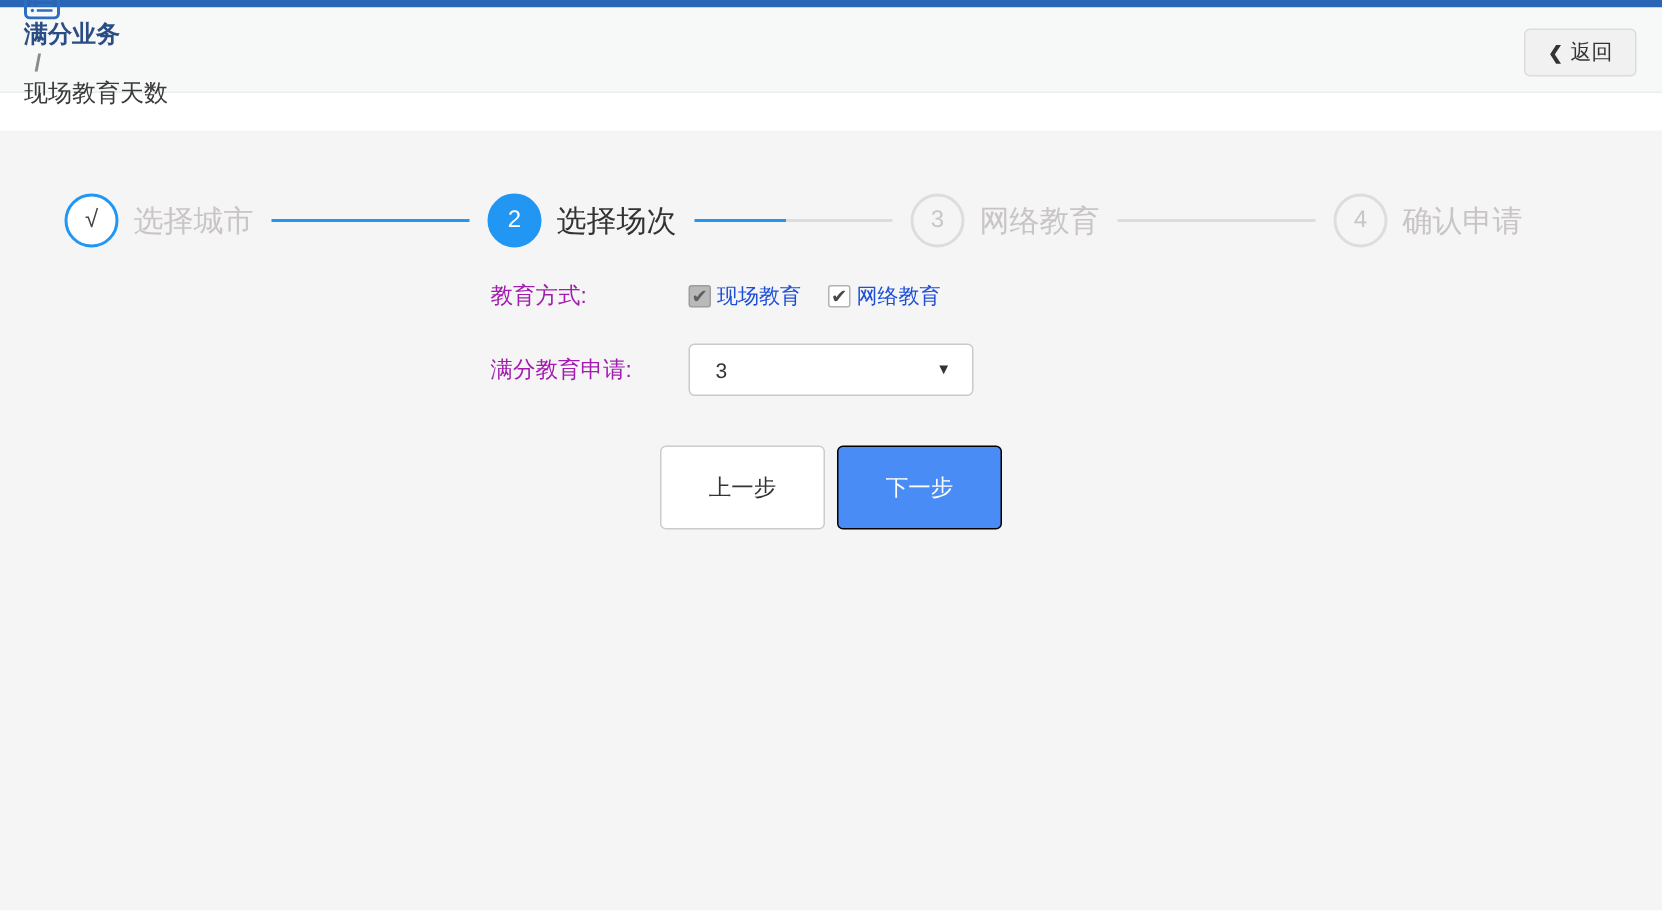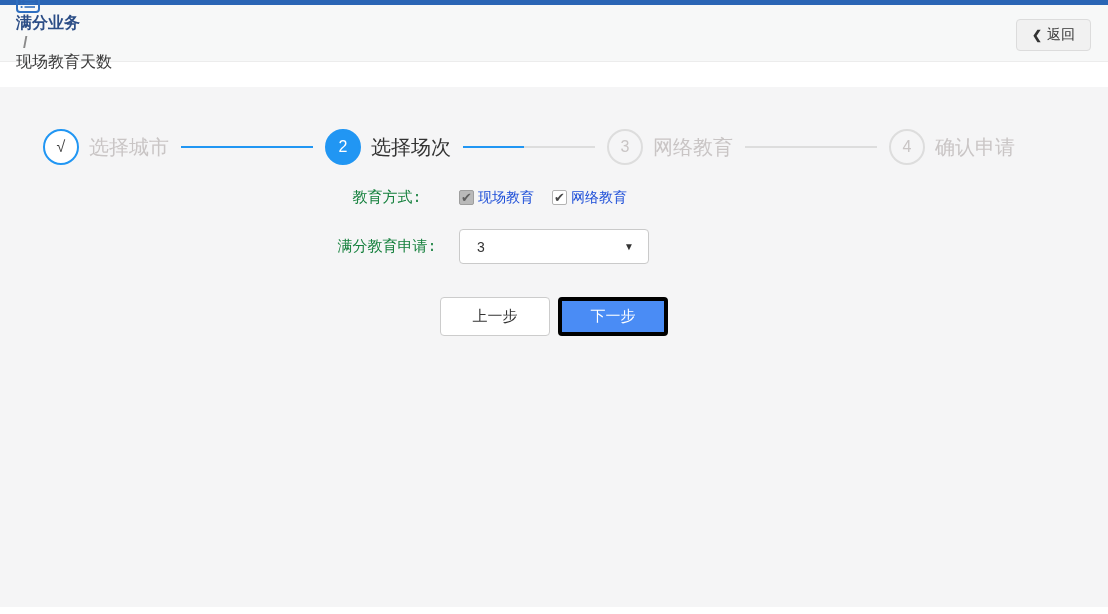--- a/index.html
+++ b/index.html
@@ -44,44 +44,44 @@
 
   
   .form-title-block { margin: 68px 0 0 338px; width: 532px;
     border-bottom: 1px dashed #cfcfcf; padding-bottom: 15px; }
   .form-title { font-size: 17px; font-weight: bold; color: #333; }
 
   .form-rows { margin-left: 327px; }
   .form-row { display: flex; align-items: center; }
   .row-mode { margin-top: 23px; }
   .row-days { margin-top: 22px; }
-  .field-label { width: 120px; text-align: center; font-size: 15px; color: #15803d;
-    flex: 0 0 auto; white-space: nowrap; font-family: Liberation Mono, monospace; }
+  .field-label { width: 120px; text-align: left; font-size: 15px; color: #a21caf;
+    flex: 0 0 auto; white-space: nowrap; }
   .controls { margin-left: 12px; display: flex; align-items: center; }
 
   .cb-group { display: flex; align-items: center; cursor: pointer; }
   .cb-group + .cb-group { margin-left: 18px; }
   .checkbox { width: 15px; height: 15px; border-radius: 2px; display: inline-flex;
     align-items: center; justify-content: center; font-size: 13px; line-height: 1; }
   .checkbox.disabled-checked { background: #b9b9b9; border: 1px solid #9e9e9e; color: #5f5f5f; }
   .checkbox.checked { background: #fff; border: 1px solid #b3b3b3; color: #474747; }
   .cb-label { margin-left: 4px; font-size: 14px; color: #1d4ed8; }
 
   .select-box { width: 190px; height: 35px; background: #fff; border: 1px solid #cacaca;
     border-radius: 4px; display: flex; align-items: center; padding: 0 14px 0 17px;
     cursor: pointer; }
   .select-value { flex: 1; font-size: 14px; color: #333; }
   .select-caret { font-size: 10px; color: #333; }
 
   .btn-row { display: flex; justify-content: center; margin-top: 33px; }
-  .btn { width: 110px; height: 39px; border-radius: 4px; font-size: 15px; cursor: pointer;
+  .btn { width: 110px; height: 56px; border-radius: 4px; font-size: 15px; cursor: pointer;
     display: inline-flex; align-items: center; justify-content: center;
     font-family: "Liberation Sans", "DejaVu Sans", sans-serif; }
   .btn-prev { background: #fff; border: 1px solid #ccc; color: #333; }
-  .btn-next { background: #4a8cf5; border: 4px solid #000000; color: #fff; margin-left: 8px; }
+  .btn-next { background: #4a8cf5; border: 1px solid #000000; color: #fff; margin-left: 8px; }
 
   .bottom-strip { height: 7px; background: #fff; }
 </style>
 </head>
 <body>
 
 <div class="topbar"></div>
 
 <div class="header">
   <div class="crumb">

